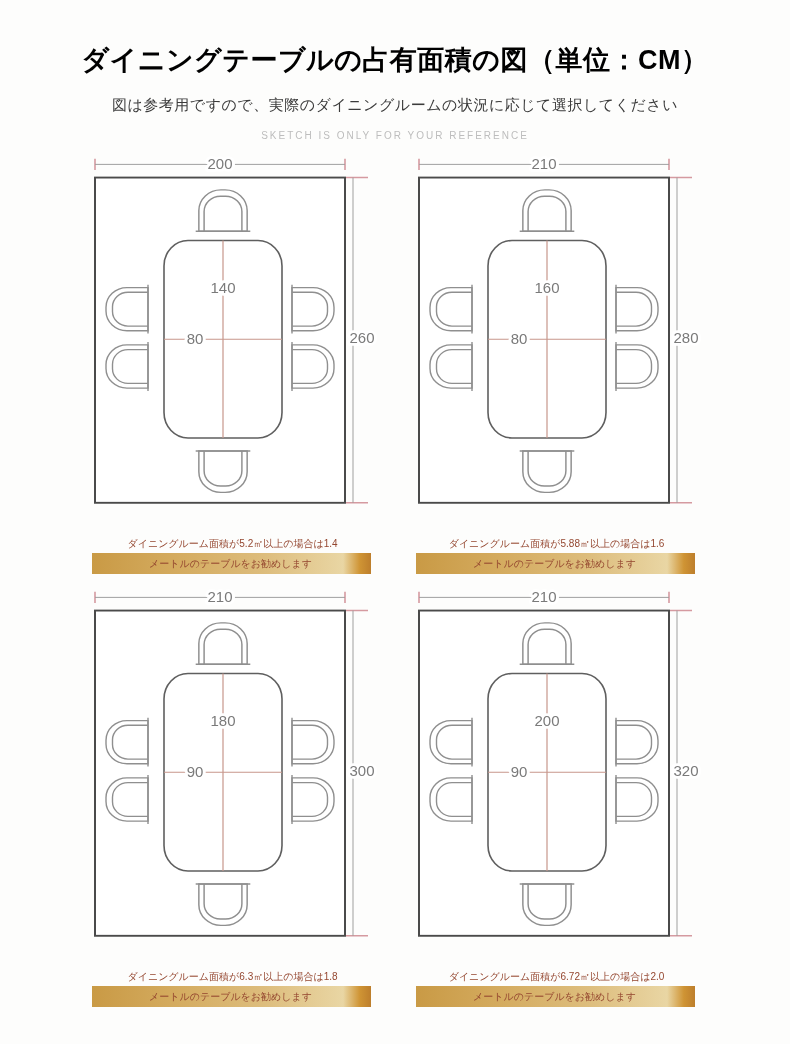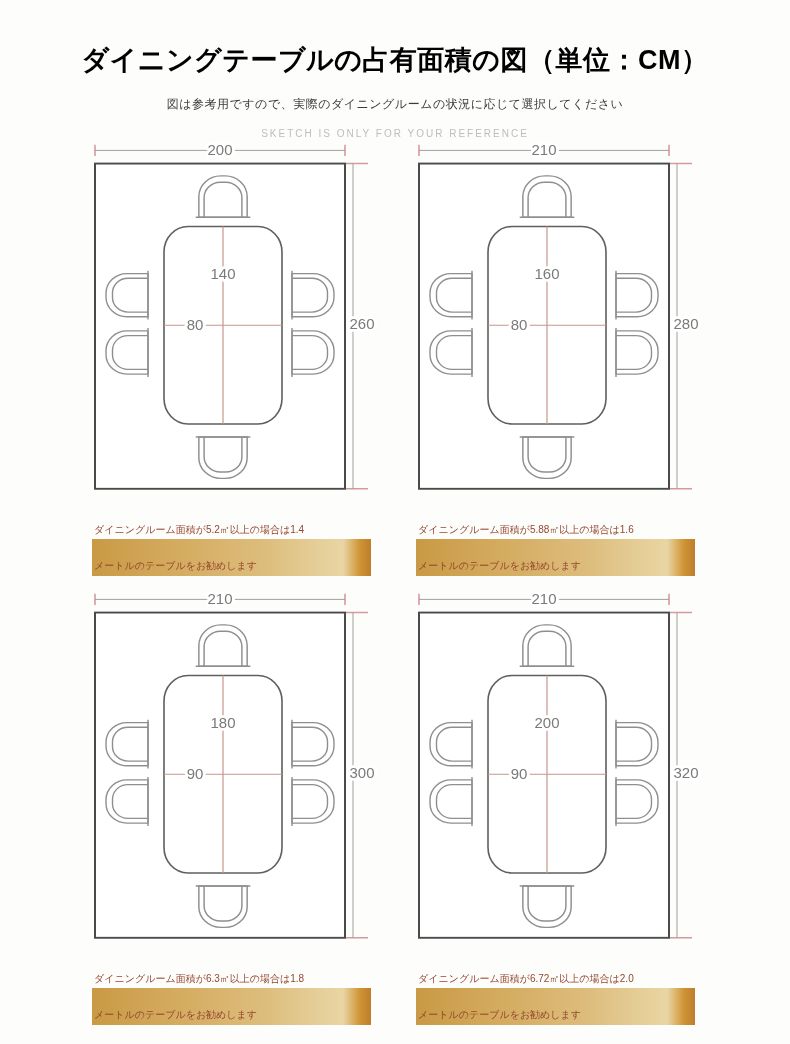--- a/index.html
+++ b/index.html
@@ -7,50 +7,50 @@
     width:790px;height:1044px;overflow:hidden;
     background:#fdfdfc;
     font-family:"Liberation Sans","DejaVu Sans",sans-serif;
   }
   .header{padding-top:44px;text-align:center;}
   .title{
     font-size:27px;font-weight:700;color:#000000;letter-spacing:.5px;
     margin:0;line-height:1.2;
   }
   .subtitle{
-    margin-top:20px;font-size:12px;color:#3b3b3b;letter-spacing:.5px;
+    margin-top:20px;font-size:15px;color:#3b3b3b;letter-spacing:.5px;
   }
   .note{
     margin-top:15px;font-size:10px;color:#bdbdbd;letter-spacing:2px;
   }
   .grid{
-    margin-top:2px;
+    margin-top:14px;
     display:grid;grid-template-columns:300px 300px;
-    column-gap:24px;row-gap:14px;justify-content:center;
+    column-gap:24px;row-gap:14px;justify-content:center;text-align:center;
   }
   figure.panel{margin:0;}
   .panel svg{width:300px;height:376px;display:block;}
   
   .room{fill:#ffffff;stroke:#4a4a4a;stroke-width:2;}
   .table{fill:#ffffff;stroke:#5f5f5f;stroke-width:1.6;}
   .dline{stroke:#9c9c9c;stroke-width:1;fill:none;}
   .tick{stroke:#d59aa0;stroke-width:1.6;fill:none;}
   .cline{stroke:#c7978c;stroke-width:1.2;fill:none;}
   .chair{stroke:#8f8f8f;stroke-width:1.4;fill:none;}
   .chair .seatfill{fill:#ffffff;}
   text.num{
     font-family:"Liberation Sans","DejaVu Sans",sans-serif;
     font-size:15px;fill:#7a7a7a;text-anchor:middle;
     paint-order:stroke;stroke:#ffffff;stroke-width:6px;stroke-linejoin:round;
   }
   
   .caption{width:279px;margin:3px 0 0 9px;font-size:10px;line-height:19px;color:#94462f;}
   .cap1{padding-left:2px;}
   .cap2{
-    display:block;padding:17px 4px 1px 2px;
+    display:block;padding:1px 4px 1px 2px;
     background:linear-gradient(90deg,#c99a45 0%,#d4ab5f 30%,#ddbd7d 62%,#e9d6a4 90%,#cf9434 96%,#bd7e2c 100%);
   }
 </style>
 </head>
 <body>
 
 <div class="header">
   <h1 class="title">ダイニングテーブルの占有面積の図（単位：CM）</h1>
   <div class="subtitle">図は参考用ですので、実際のダイニングルームの状況に応じて選択してください</div>
   <div class="note">SKETCH IS ONLY FOR YOUR REFERENCE</div>

